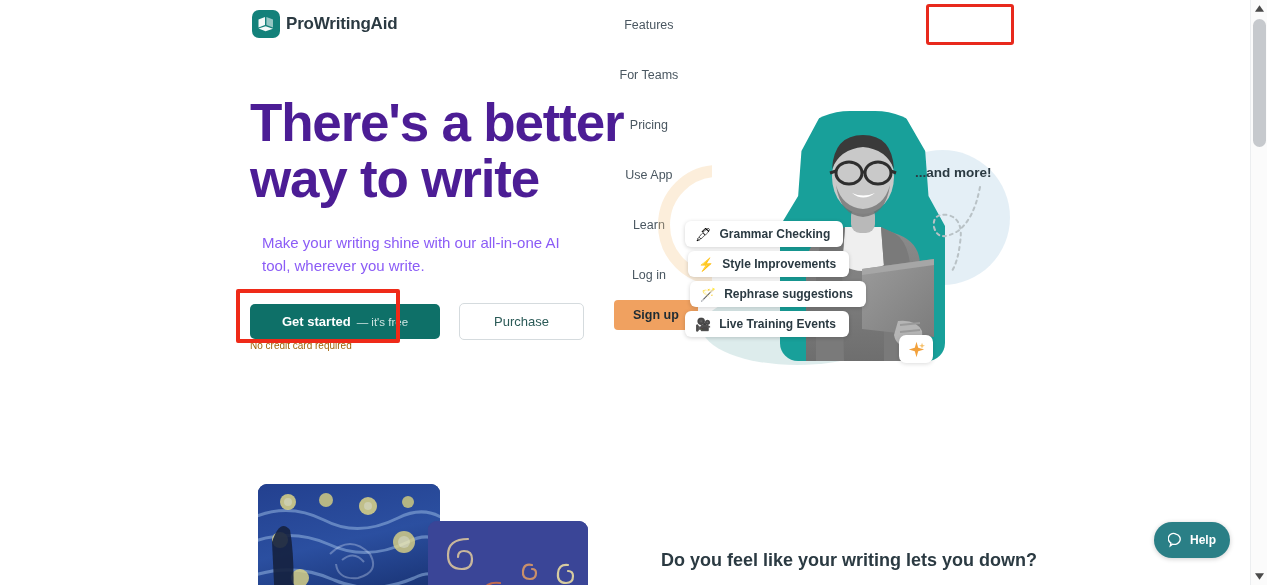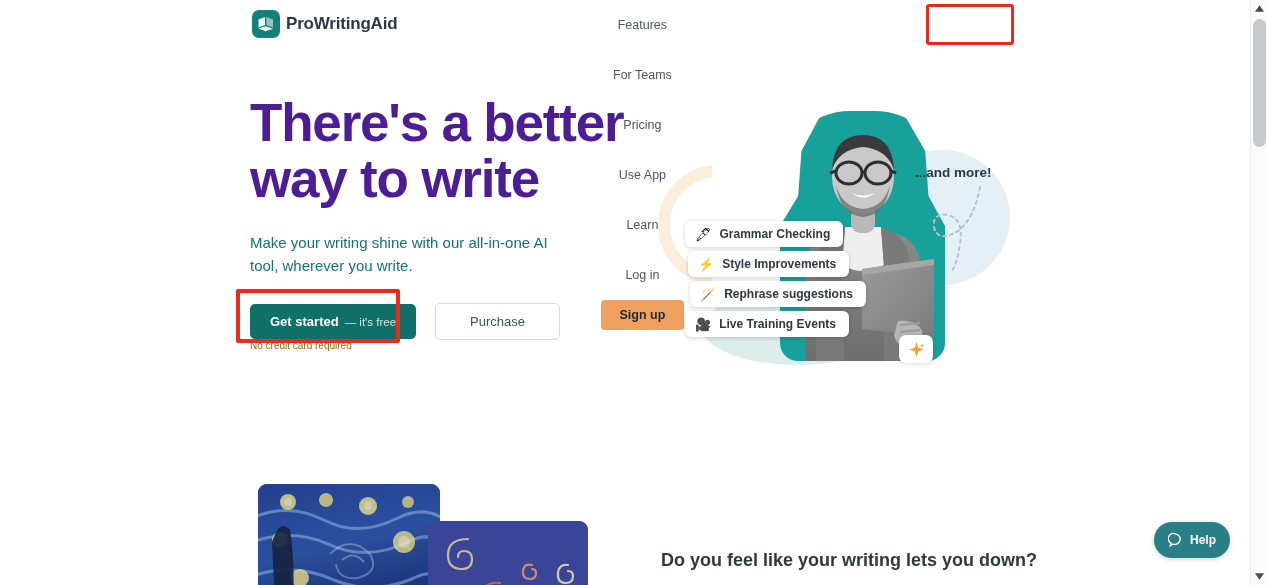--- a/index.html
+++ b/index.html
@@ -67,20 +67,21 @@
     font-size: 12.5px;
     color: #4a5761;
     padding: 0 13px;
     line-height: 50px;
     white-space: nowrap;
     cursor: pointer;
     text-decoration: none;
   }
   #signup-wrap {
     position: relative;
+    margin-left: 14px;
     padding: 0;
   }
   #signup-button {
     display: inline-block;
     background: #f0a160;
     color: #1d2b33;
     font-size: 12.5px;
     font-weight: bold;
     border: none;
     border-radius: 4px;
@@ -108,35 +109,36 @@
     font-size: 53px;
     line-height: 56px;
     font-weight: bold;
     color: #4c1d95;
     letter-spacing: -1.2px;
   }
   #subhead {
     margin-top: 24px;
     font-size: 15px;
     line-height: 23px;
-    color: #0f766e;
+    color: #8b5cf6;
     max-width: 320px;
+    margin-left: 12px;
   }
   #cta-row {
     margin-top: 26px;
     display: flex;
     align-items: center;
     gap: 19px;
   }
   #get-started-button {
     background: #0e7068;
     border: none;
     border-radius: 5px;
     color: #ffffff;
-    padding: 10px 20px;
+    padding: 10px 32px;
     font-size: 13px;
     cursor: pointer;
     font-family: "Liberation Sans", sans-serif;
     white-space: nowrap;
   }
   #get-started-button .gs-main { font-weight: bold; }
   #get-started-button .gs-sub { font-weight: normal; color: #cfe5e2; font-size: 11.5px; margin-left: 6px; }
   #purchase-button {
     background: #ffffff;
     border: 1px solid #d5dbde;

